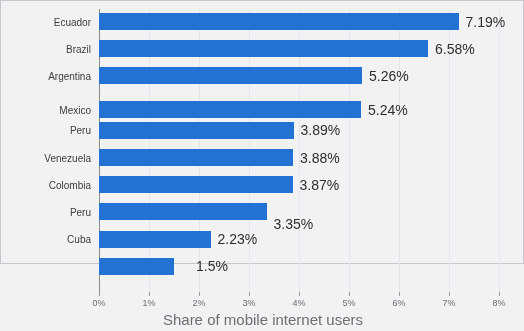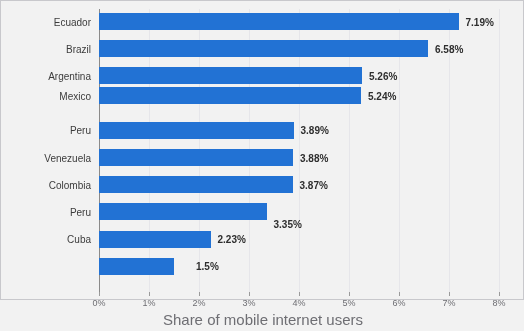--- a/index.html
+++ b/index.html
@@ -9,21 +9,21 @@
   body {
     width: 524px;
     height: 331px;
     background: #f2f2f2;
     font-family: "Liberation Sans", sans-serif;
     overflow: hidden;
   }
   #chart-root {
     position: relative;
     width: 524px;
-    height: 300px;
+    height: 264px;
     background: #f2f2f2;
     box-sizing: border-box;
     border: 1px solid #c8c8cc;
   }
   
   .plot-area {
     position: absolute;
     left: 98px;
     top: 8px;
     width: 400px;
@@ -79,22 +79,22 @@
     top: 0;
     height: 17px;
     background: #2272d4;
   }
   .val-label {
     position: absolute;
     top: 50%;
     transform: translateY(-50%);
     margin-left: 7px;
     white-space: nowrap;
-    font-size: 10px;
-    font-weight: bold;
+    font-size: 14px;
+    font-weight: normal;
     color: #2e2e2e;
   }
   
   .tick-label {
     position: absolute;
     top: 297px;
     font-size: 9px;
     color: #6e6e73;
     transform: translateX(-50%);
     white-space: nowrap;
@@ -148,21 +148,21 @@
       <div class="row" style="top: 31.2px; width: 400px;">
         <div class="cat-label">Brazil</div>
         <div class="bar" style="width: 329px; height: 17px; background: rgb(34, 114, 212);"></div>
         <div class="val-label" style="left: 329px;">6.58%</div>
       </div>
       <div class="row" style="top: 58.4px; width: 400px;">
         <div class="cat-label">Argentina</div>
         <div class="bar" style="width: 263px; height: 17px; background: rgb(34, 114, 212);"></div>
         <div class="val-label" style="left: 263px;">5.26%</div>
       </div>
-      <div class="row" style="top: 78px; width: 400px; padding-left: 15px;">
+      <div class="row" style="top: 92px; width: 400px; padding-left: 15px;">
         <div class="cat-label">Mexico</div>
         <div class="bar" style="width: 262px; height: 17px; background: rgb(34, 114, 212);"></div>
         <div class="val-label" style="left: 262px;">5.24%</div>
       </div>
       <div class="row" style="top: 112.8px; width: 400px;">
         <div class="cat-label">Peru</div>
         <div class="bar" style="width: 194.5px; height: 17px; background: rgb(34, 114, 212);"></div>
         <div class="val-label" style="left: 194.5px;">3.89%</div>
       </div>
       <div class="row" style="top: 140px; width: 400px;">

